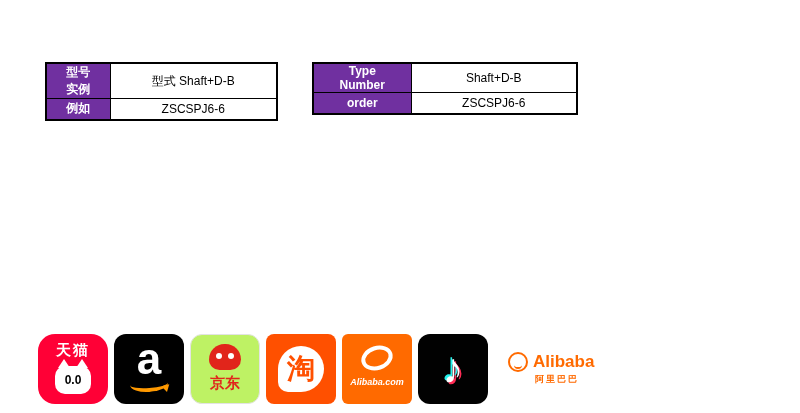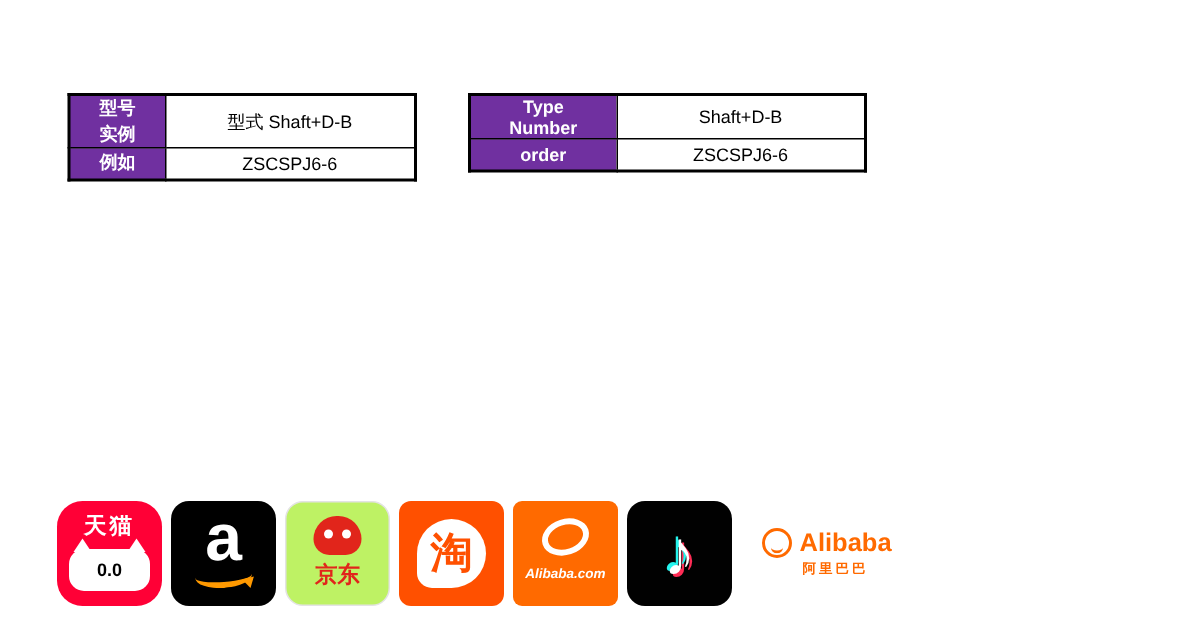--- a/index.html
+++ b/index.html
@@ -24,21 +24,21 @@
   .tbl-en td.hdr { width:98px; }
   .tbl-en td.val { width:166px; }
 
   
   .icons { position:absolute; left:38px; top:334px; display:flex; align-items:center; gap:6px; }
   .app { width:70px; height:70px; position:relative; flex:0 0 auto; cursor:pointer; }
 
   
   .tmall { background:#ff0036; border-radius:17px; text-align:center; }
   .tmall .t-label { color:#fff; font-size:15px; font-weight:bold; margin-top:7px; letter-spacing:2px; }
-  .tmall .t-face { position:relative; width:54px; height:28px; background:#fff; border-radius:10px; margin:6px auto 0; font-size:12px; font-weight:bold; color:#000; line-height:28px; }
+  .tmall .t-face { position:relative; width:36px; height:28px; background:#fff; border-radius:10px; margin:6px auto 0; font-size:12px; font-weight:bold; color:#000; line-height:28px; }
   .tmall .t-face::before, .tmall .t-face::after { content:""; position:absolute; top:-7px; width:0; height:0; border-left:6px solid transparent; border-right:6px solid transparent; border-bottom:9px solid #fff; }
   .tmall .t-face::before { left:3px; }
   .tmall .t-face::after { right:3px; }
 
   
   .amazon { background:#000; border-radius:12px; text-align:center; }
   .amazon .a-letter { color:#fff; font-size:44px; font-weight:bold; line-height:50px; }
   .amazon .a-smile { position:relative; width:38px; height:16px; border-bottom:4px solid #ff9900; border-radius:50%; margin:-8px auto 0; transform:rotate(-4deg); }
   .amazon .a-smile::after { content:""; position:absolute; right:-2px; bottom:-4px; width:0; height:0; border-left:7px solid #ff9900; border-top:4px solid transparent; border-bottom:4px solid transparent; transform:rotate(-40deg); }
 

